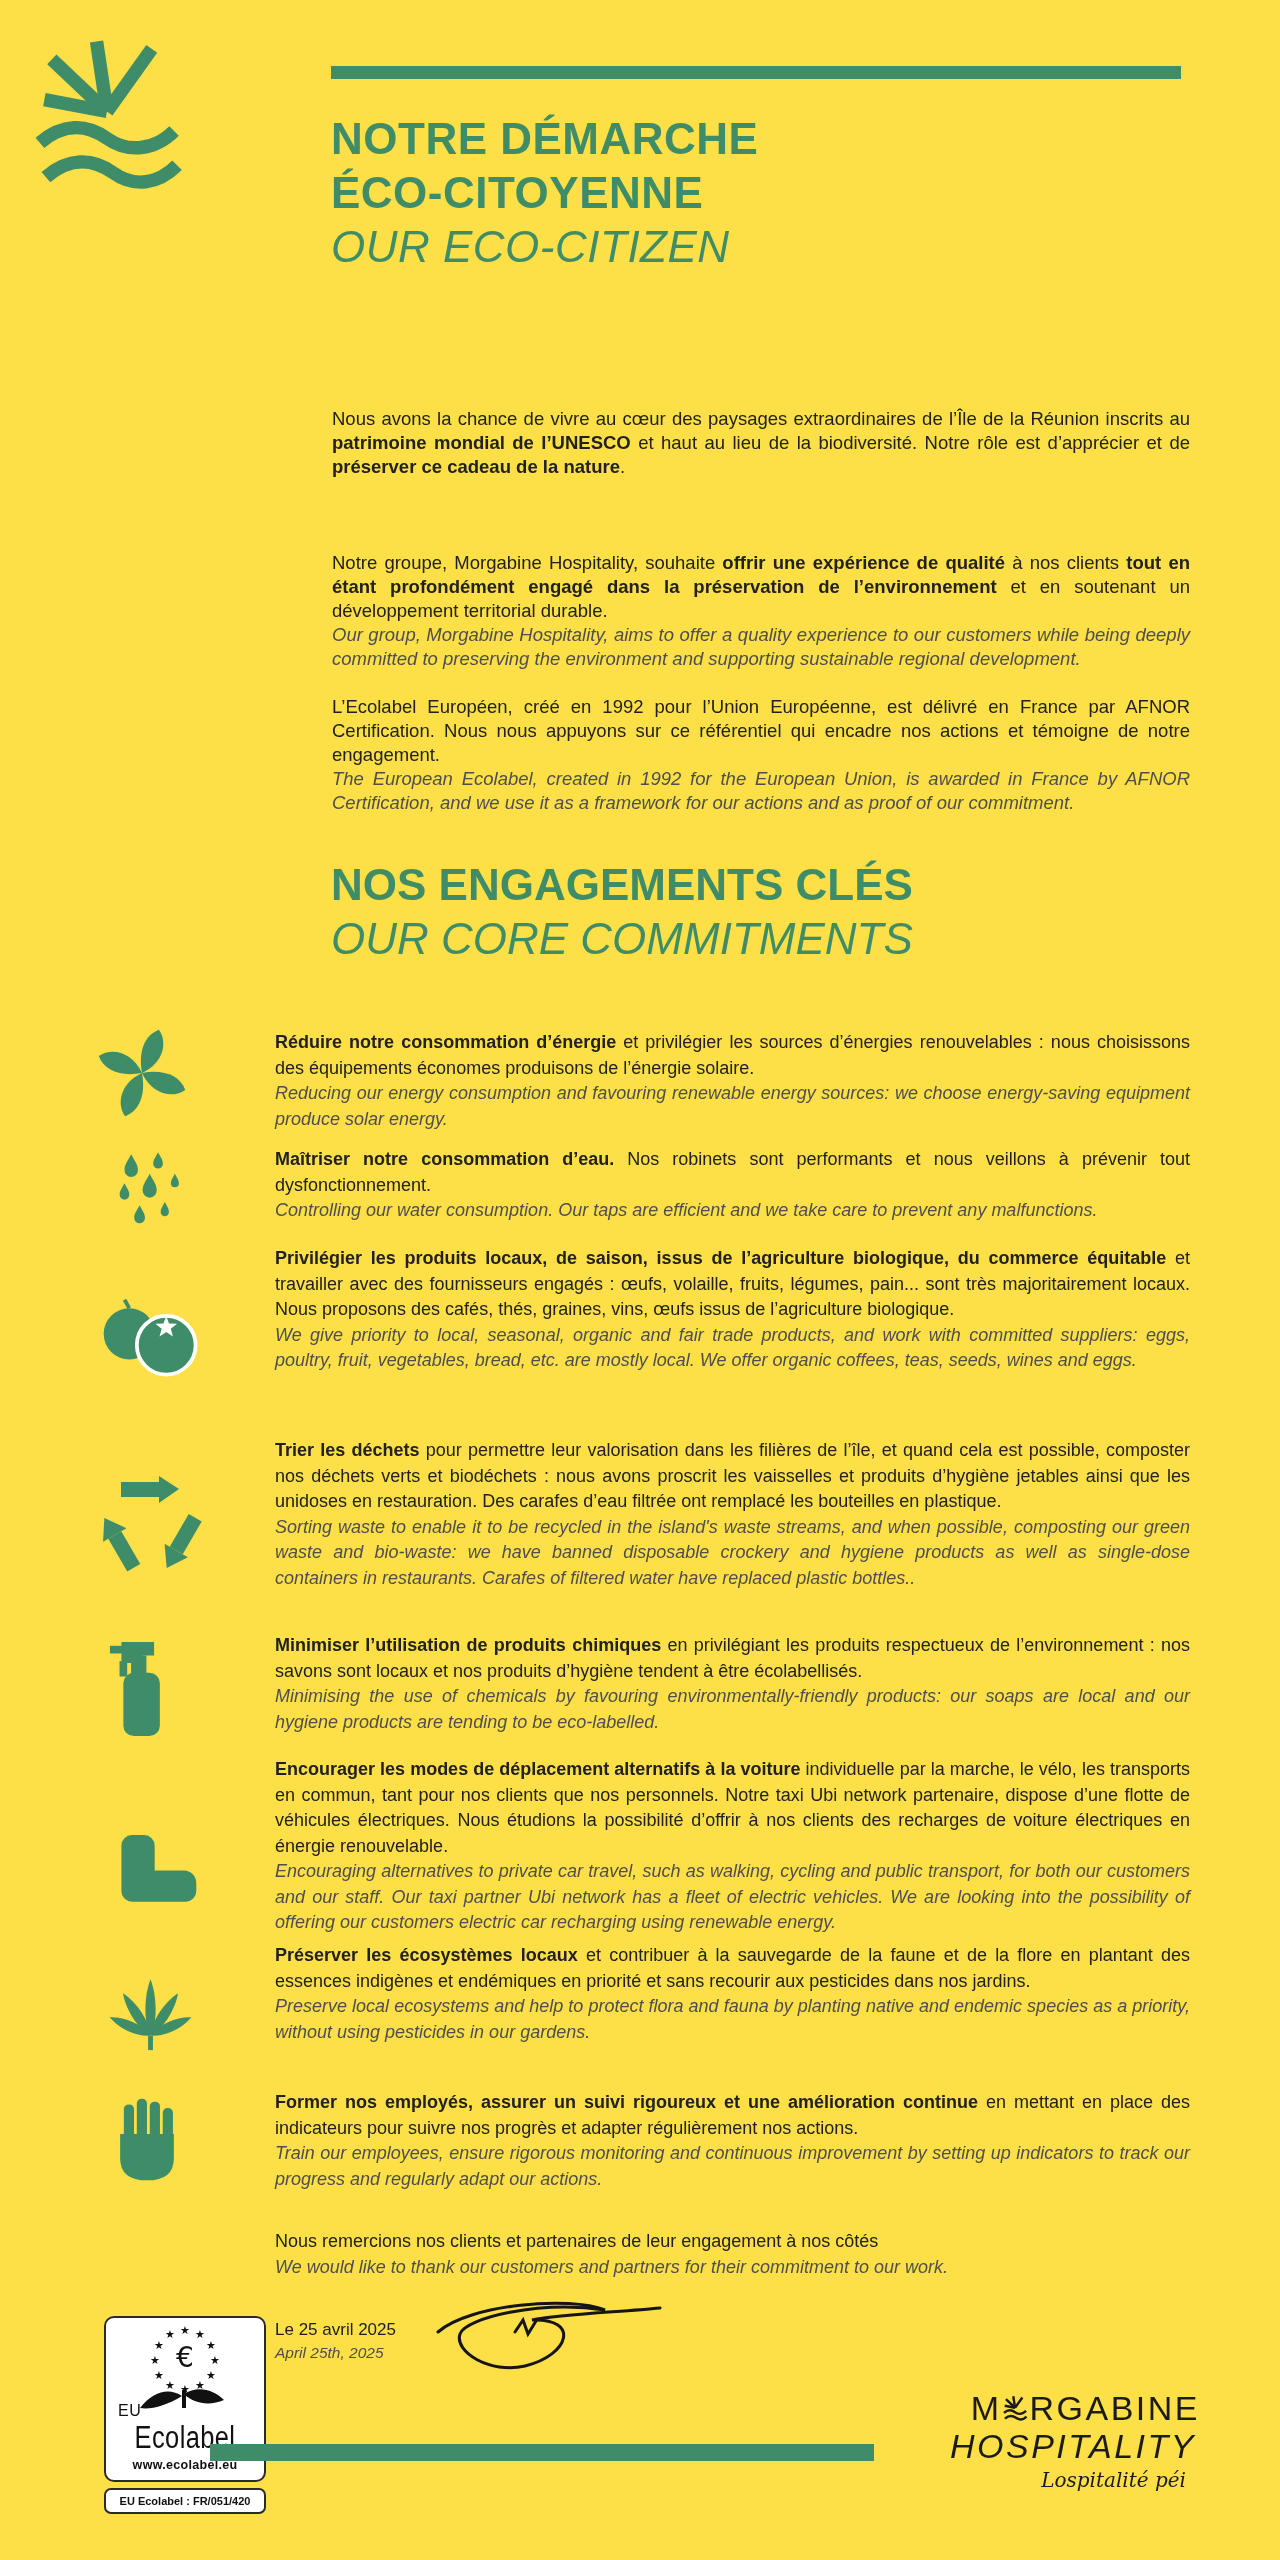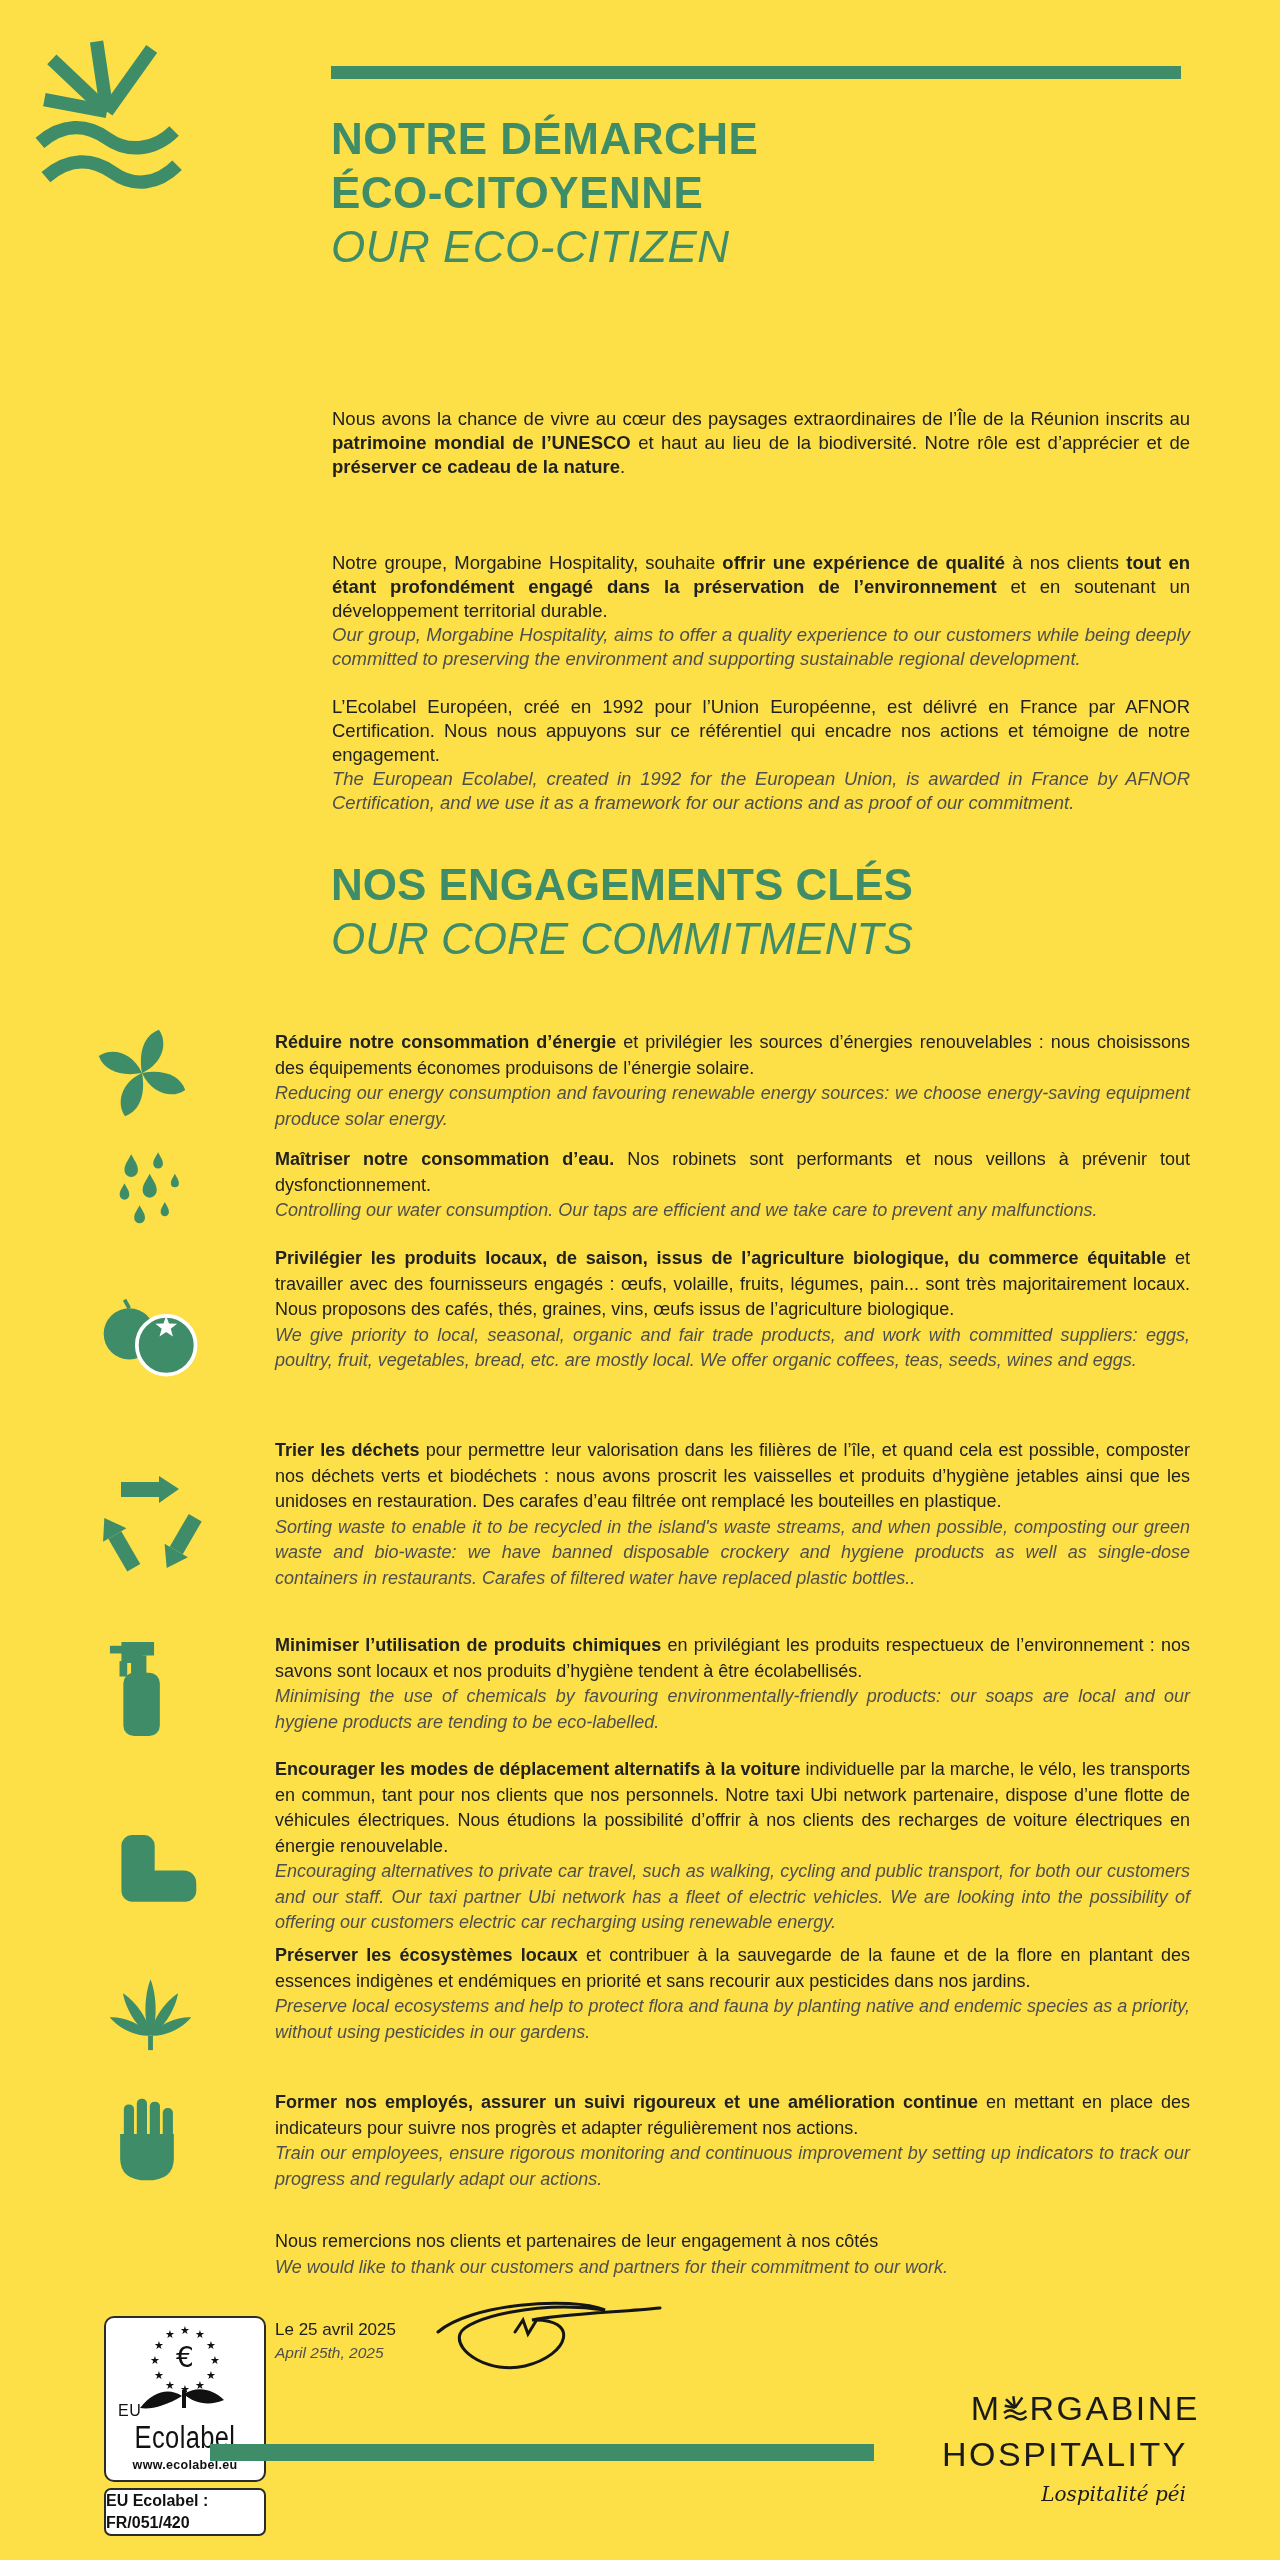--- a/index.html
+++ b/index.html
@@ -37,28 +37,28 @@
   .date-block .fr{margin:0;color:#1d1d1d;}
   .date-block .en{margin:0;color:#4e4e4e;font-style:italic;font-size:15.5px;}
   .signature{left:420px;top:2290px;width:270px;height:95px;color:#151515;}
 
   
   .ecolabel{left:104px;top:2316px;width:162px;}
   .eco-box{border:2px solid #2b2b2b;border-radius:10px;background:#fff;padding:4px 6px 8px 6px;}
   .eco-eu{font-size:16px;color:#111;margin:-16px 0 0 6px;letter-spacing:.5px;}
   .eco-name{font-size:31px;color:#111;text-align:center;margin:0;transform:scaleX(.82);transform-origin:50% 50%;letter-spacing:.5px;}
   .eco-url{font-size:12.5px;font-weight:700;color:#111;text-align:center;margin:2px 0 0 0;letter-spacing:.3px;}
-  .eco-code{border:2px solid #2b2b2b;border-radius:7px;margin-top:6px;font-size:16px;font-weight:700;
-            color:#111;text-align:left;line-height:22px;background:#fff;}
+  .eco-code{border:2px solid #2b2b2b;border-radius:7px;margin-top:6px;font-size:11px;font-weight:700;
+            color:#111;text-align:center;line-height:22px;background:#fff;}
 
   
   .bottom-bar{left:210px;top:2444px;width:664px;height:17px;background:#3f8d68;}
   .brand{left:880px;top:2390px;width:320px;text-align:right;color:#1b1b1b;}
   .brand .b-line1{font-size:34px;letter-spacing:2.5px;line-height:36px;margin:0;white-space:nowrap;}
-  .brand .b-line2{font-size:34px;letter-spacing:2.5px;line-height:32px;margin:12px;white-space:nowrap;}
+  .brand .b-line2{font-size:34px;letter-spacing:2.5px;line-height:32px;margin:4px;white-space:nowrap;font-style:italic;}
   .brand .b-icon{display:inline-block;width:28px;height:27px;vertical-align:-2px;color:#1b1b1b;}
   .brand .b-tagline{font-family:"DejaVu Serif",serif;font-style:italic;font-size:20px;color:#1b1b1b;
                     margin:6px 14px 0 0;}
 </style>
 </head>
 <body>
 
 <div class="page">
 
   <div class="abs logo-top">

